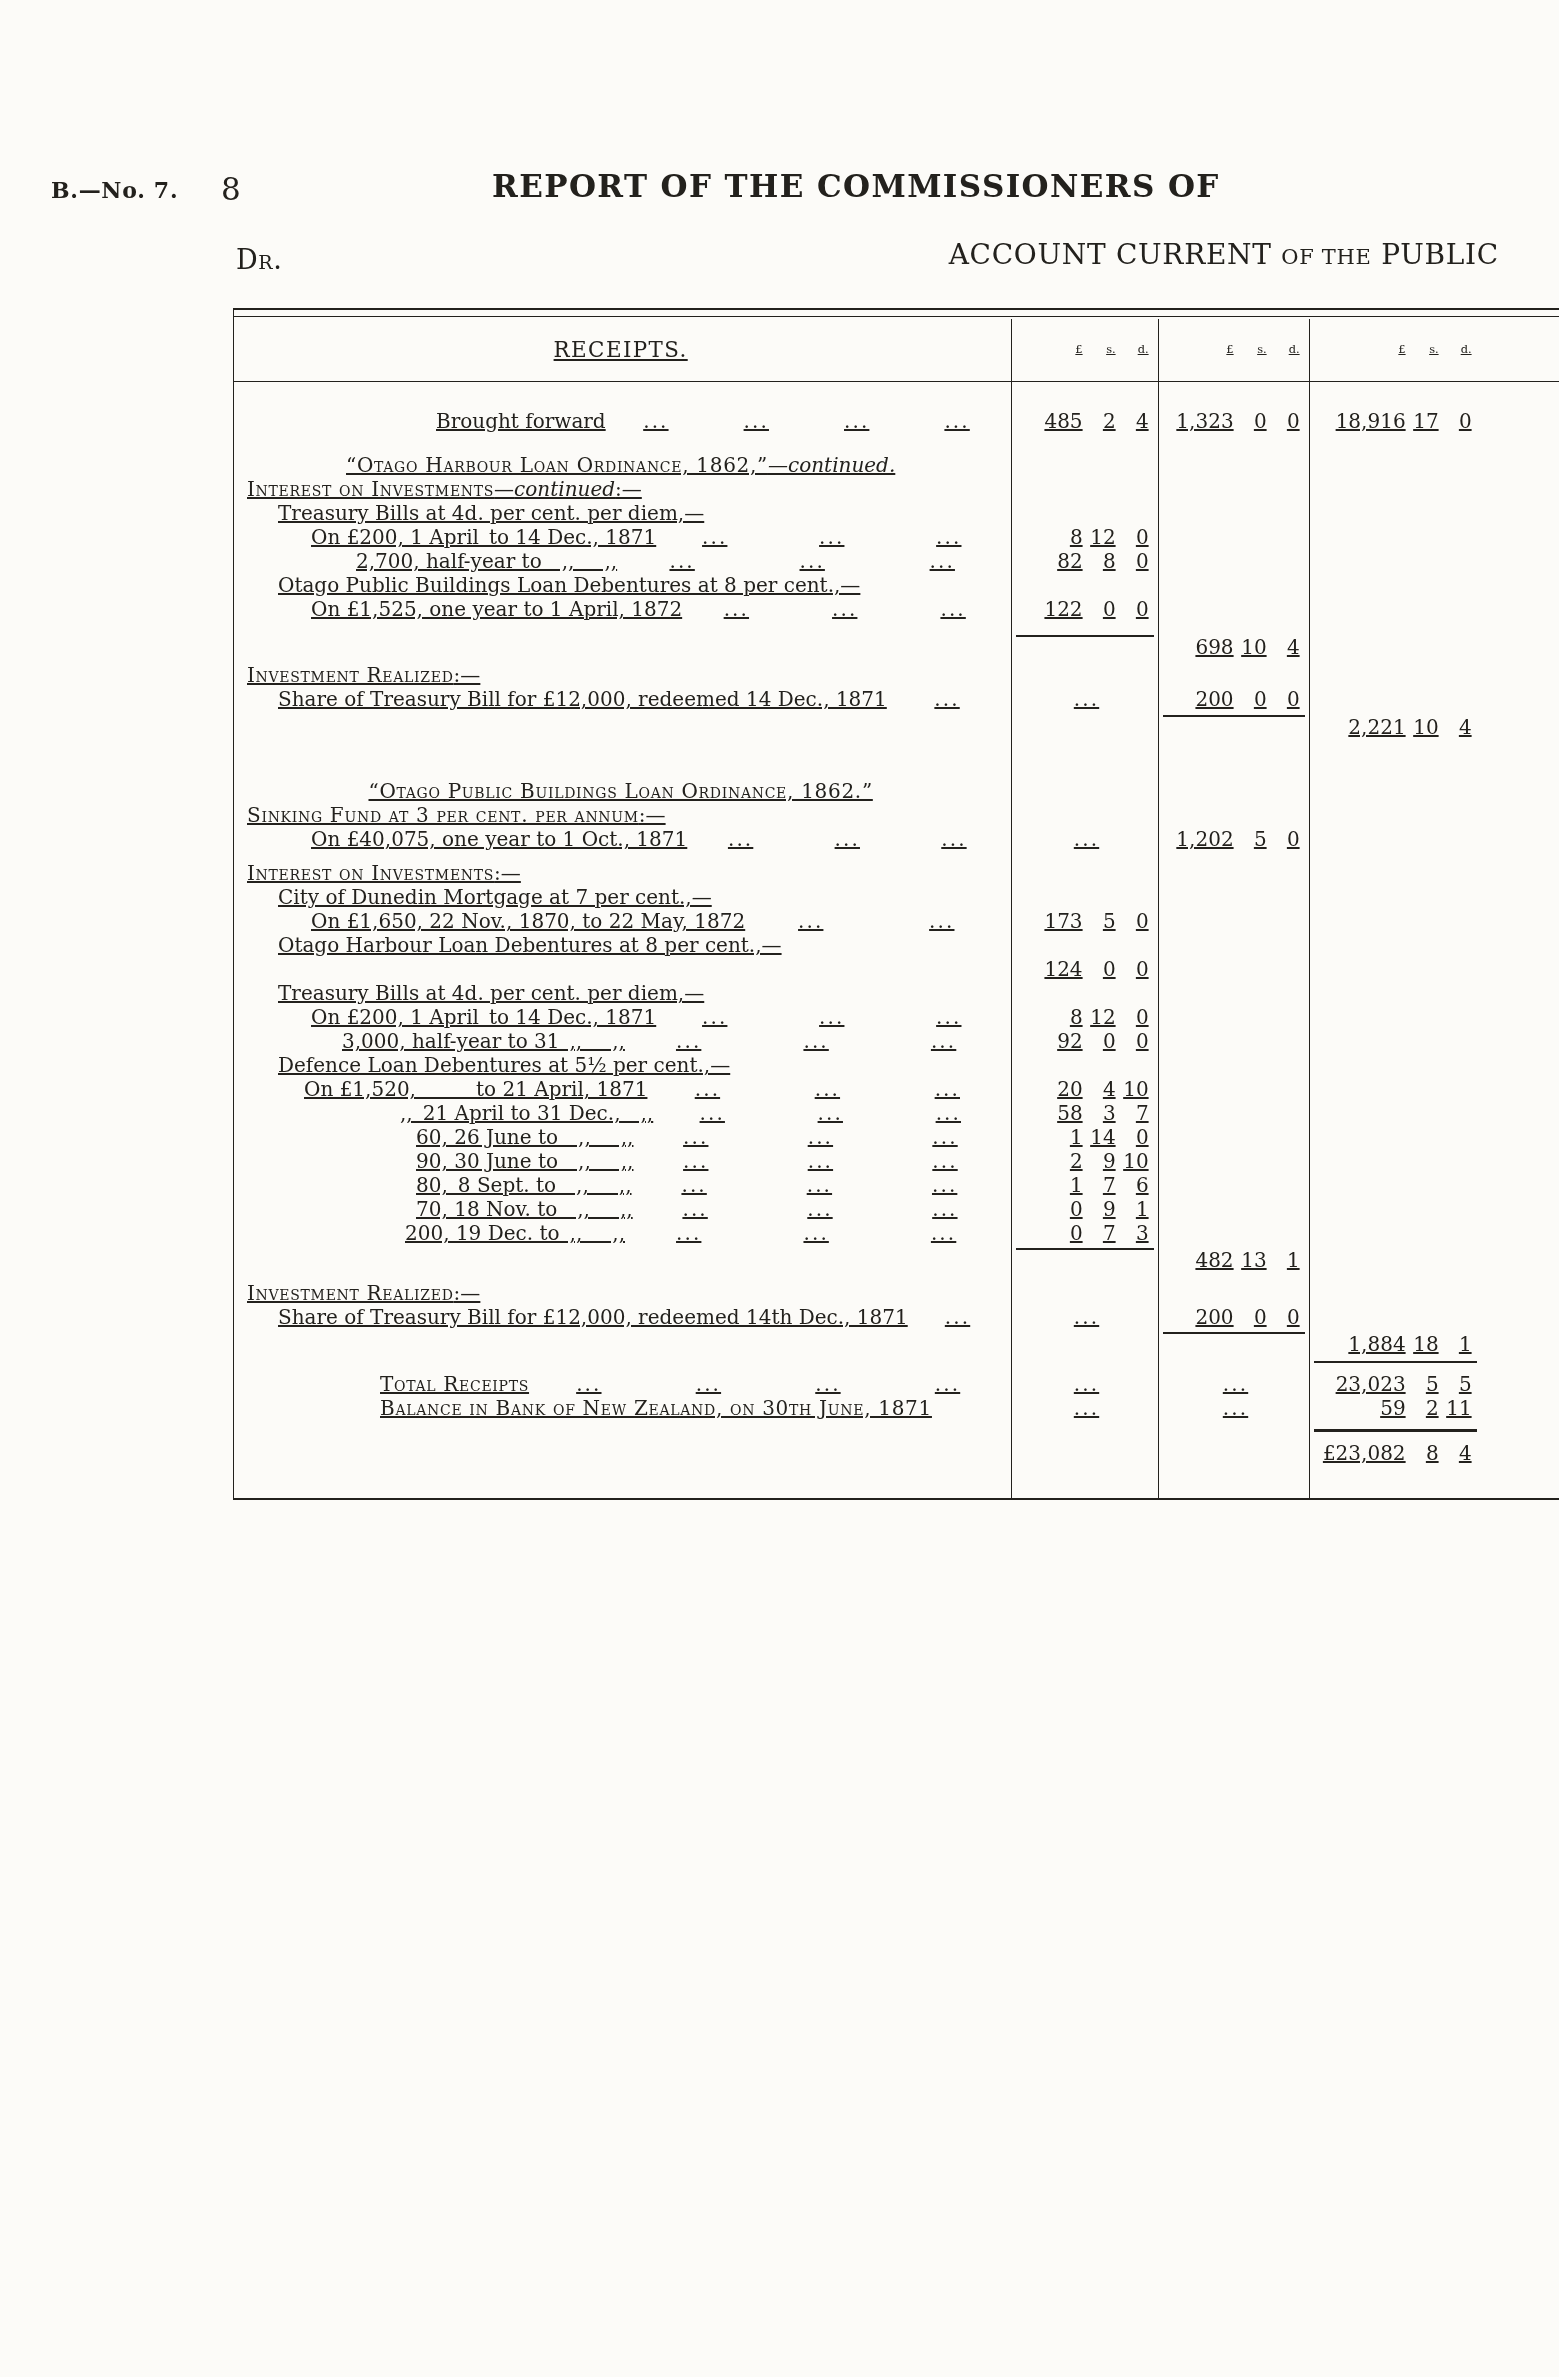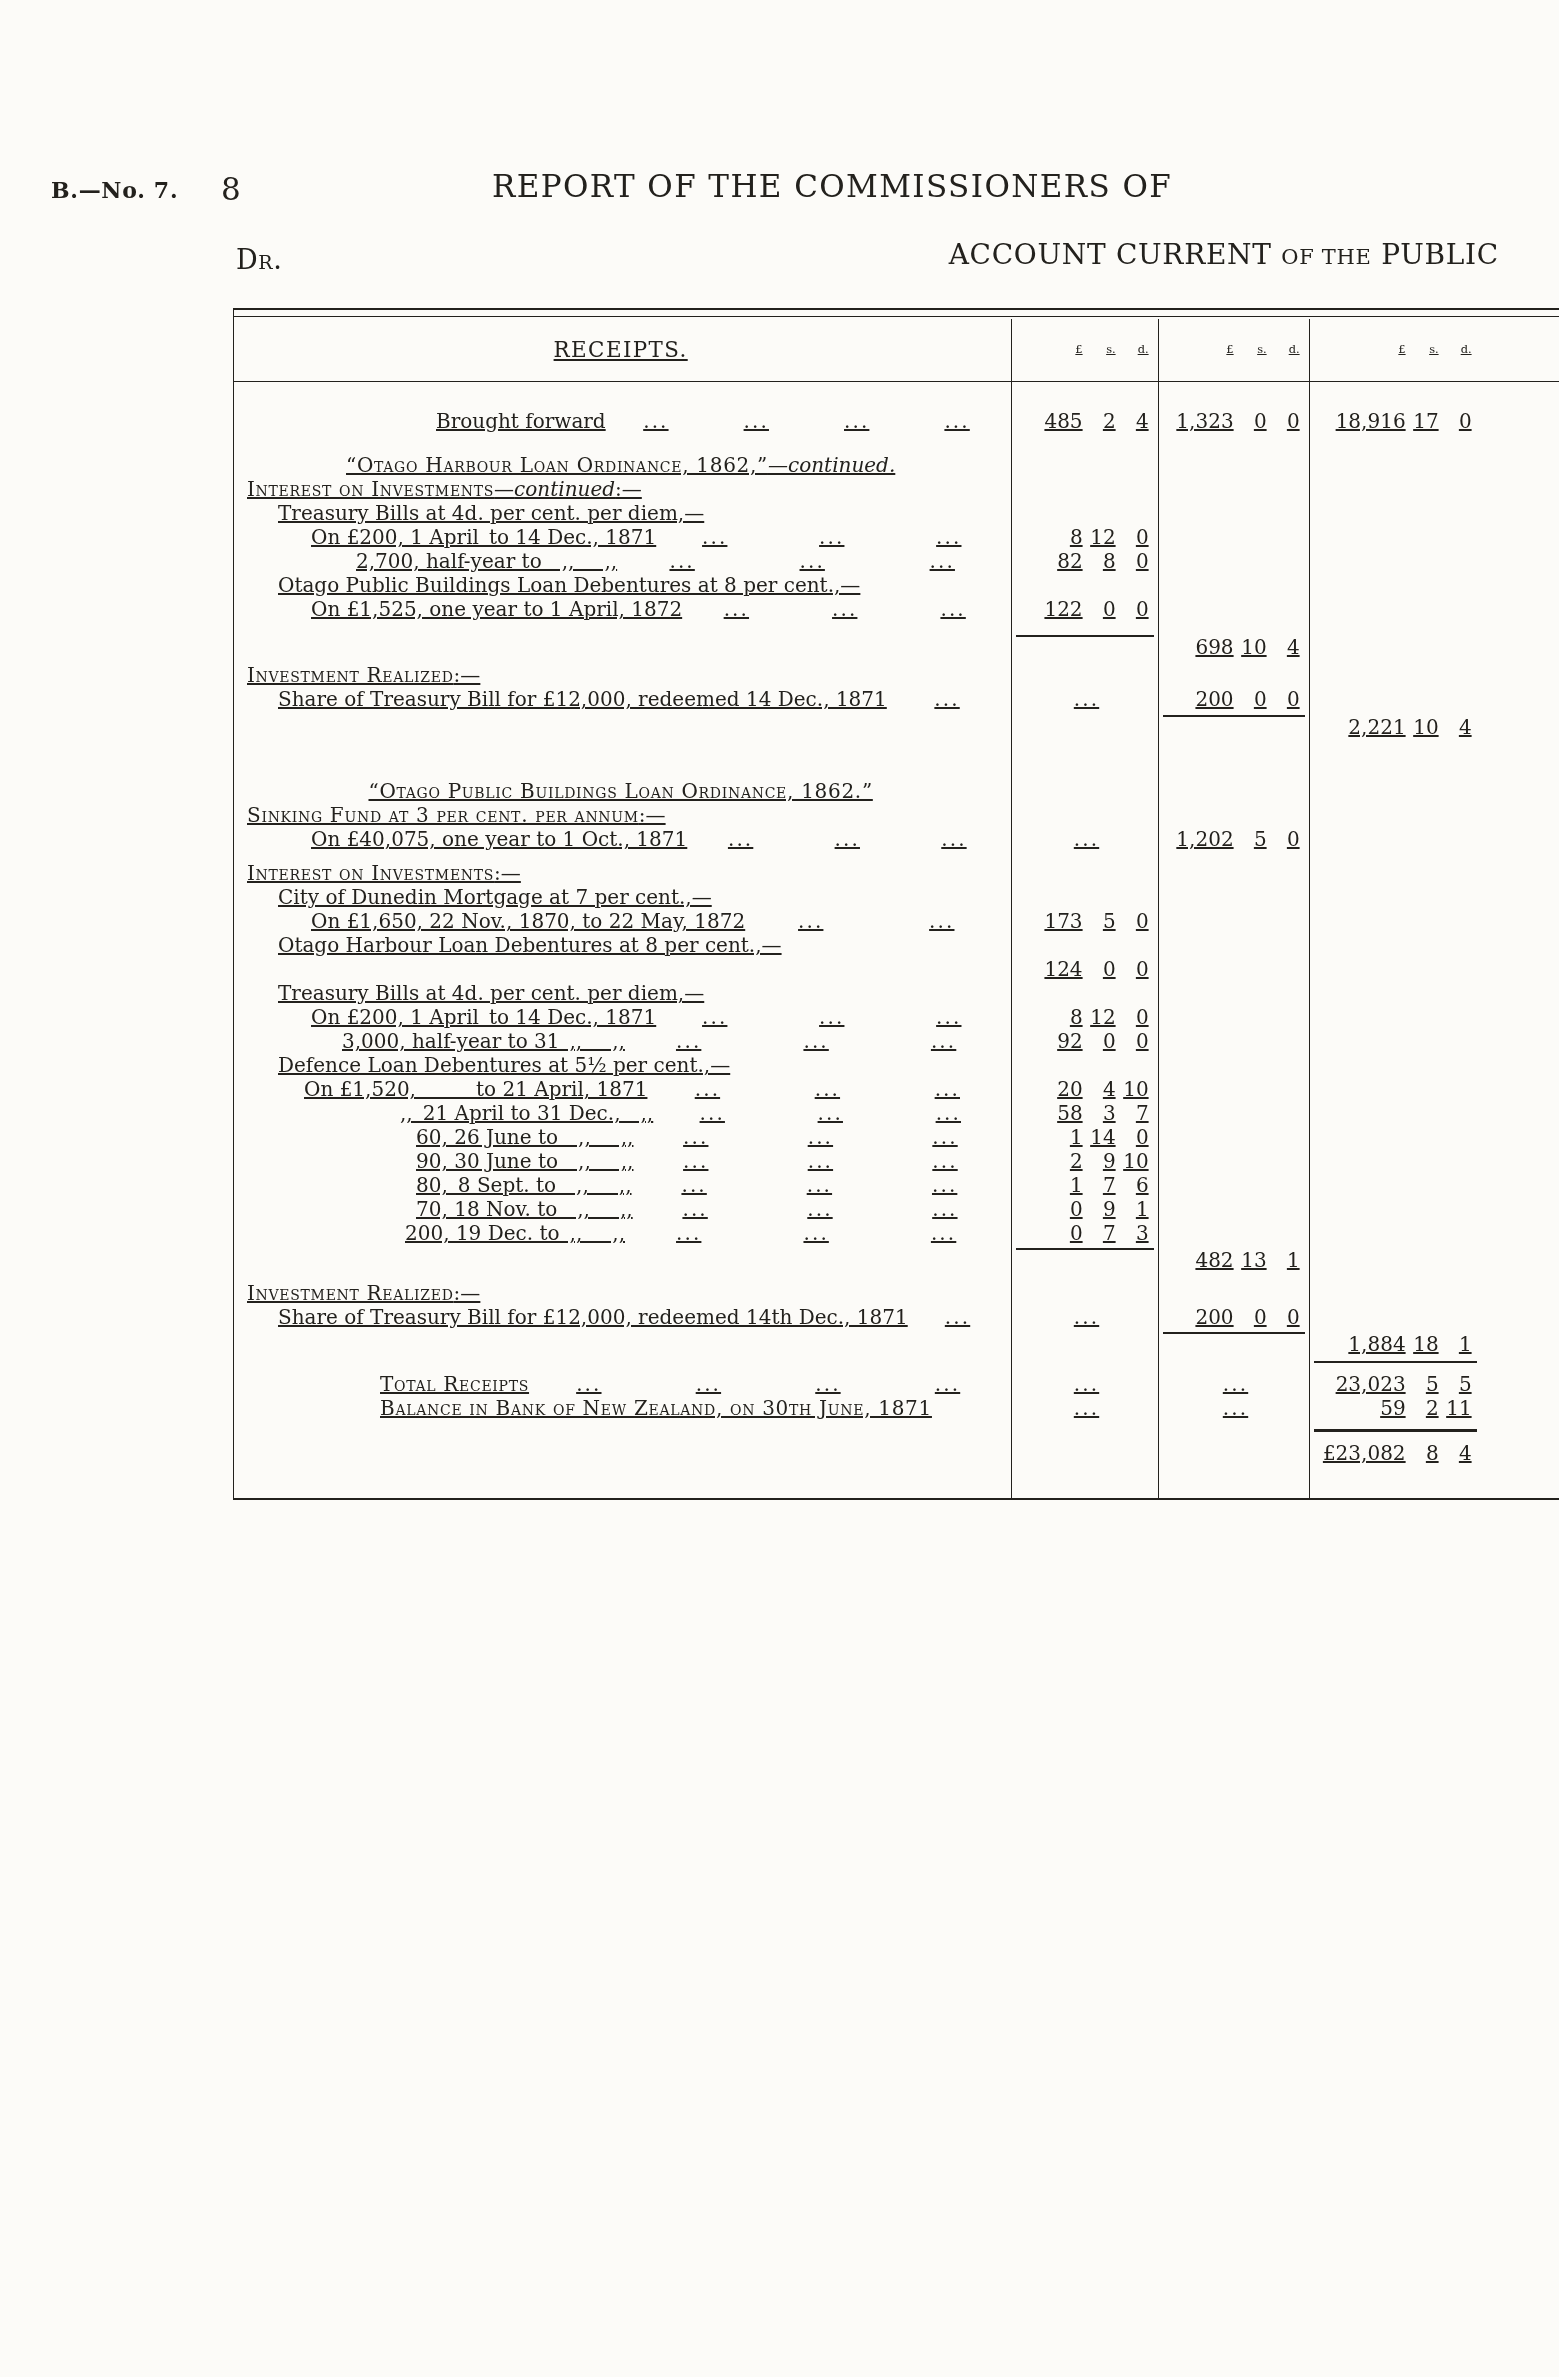--- a/index.html
+++ b/index.html
@@ -7,21 +7,21 @@
     position:relative;
     width:1560px;height:2377px;
     background:#fcfbf8;
     font-family:"DejaVu Serif","Liberation Serif",serif;
     color:#23211d;
     overflow:hidden;
   }
   
   .docref{position:absolute;left:51px;top:177px;font-size:22px;font-weight:bold;letter-spacing:0.7px;}
   .pagenum{position:absolute;left:221px;top:171px;font-size:31px;}
-  .title{position:absolute;left:492px;top:168px;width:721px;text-align:left;font-size:31px;letter-spacing:1.4px;white-space:nowrap;}
+  .title{position:absolute;left:492px;top:168px;width:721px;text-align:center;font-size:31px;letter-spacing:1.4px;white-space:nowrap;font-weight:bold;}
   .dr{position:absolute;left:236px;top:244px;font-size:27px;font-variant:small-caps;letter-spacing:0.7px;}
   .subtitle{position:absolute;left:842px;top:238px;width:657px;text-align:right;font-size:28px;letter-spacing:0.7px;white-space:nowrap;}
   .subtitle .sub-sm{font-size:21px;letter-spacing:0.7px;}
   
   .acct-table{
     position:absolute;left:233px;top:308px;width:1480px;height:1192px;
     border-left:1.4px solid #23211d;border-right:1.4px solid #23211d;
     border-top:2.1px solid #23211d;border-bottom:2.1px solid #23211d;
     box-sizing:border-box;
     text-decoration:underline;

